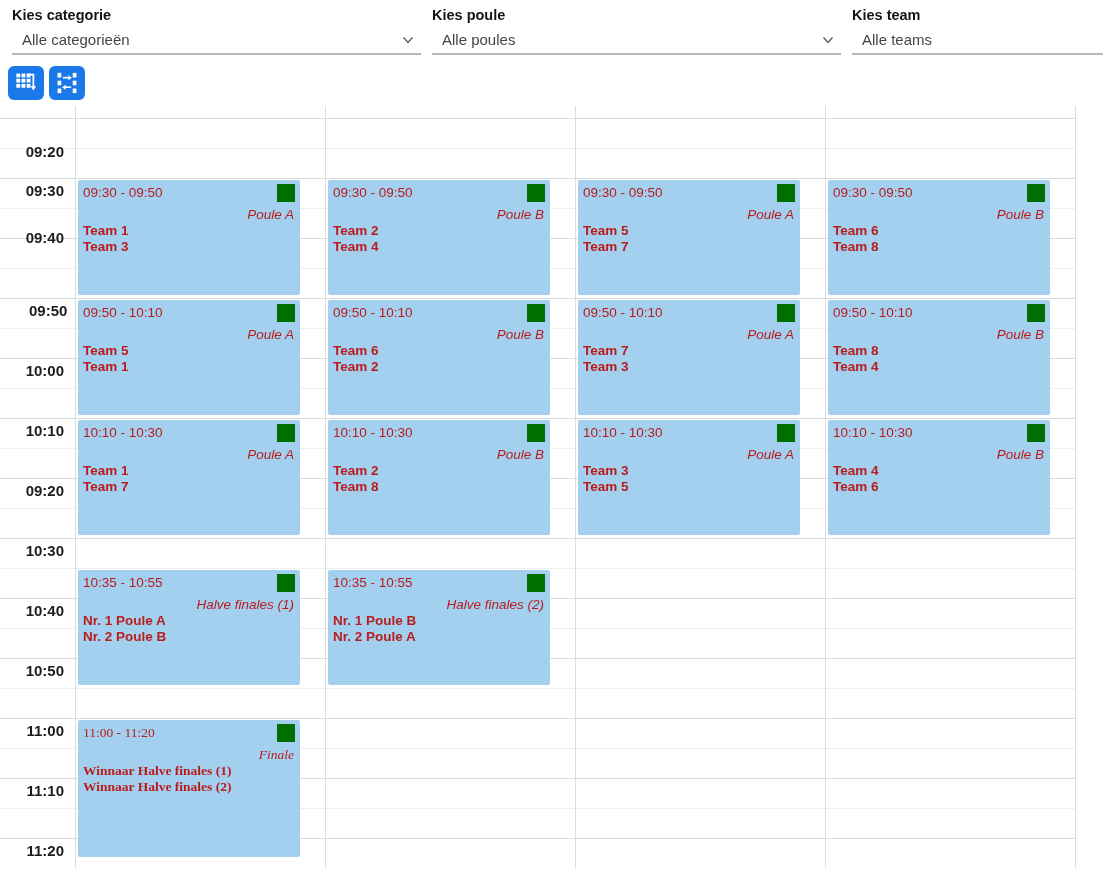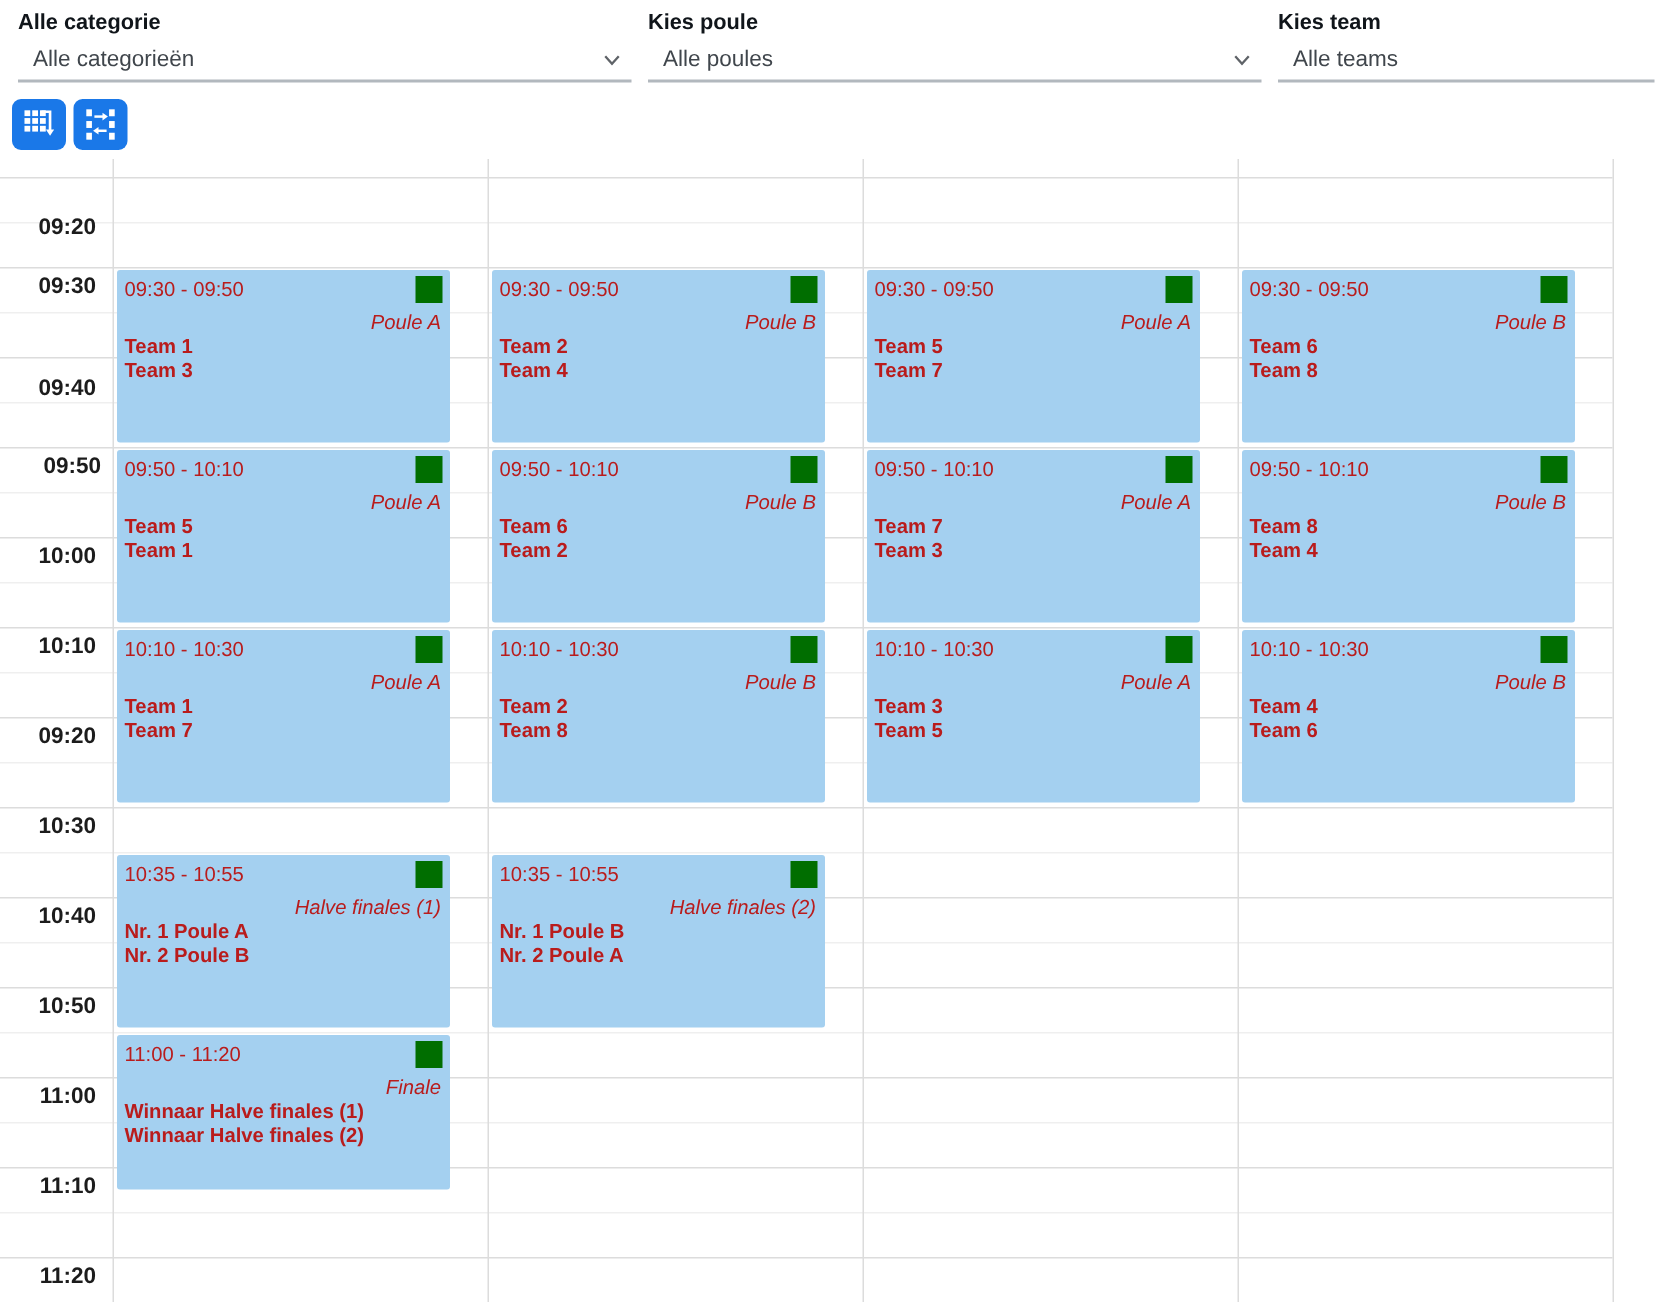--- a/index.html
+++ b/index.html
@@ -51,21 +51,21 @@
   .event-marker { position:absolute; top:4px; right:5px; width:18px; height:18px; background:var(--marker); }
   .event-label { text-align:right; font-style:italic; margin-top:6px; padding-right:2px; line-height:16px; }
   .event-teams { margin-top:0; font-weight:bold; line-height:15.5px; }
 </style>
 </head>
 <body style="--accent: #1a78e8; --event-bg: #a4d0f0; --marker: #006e00; --grid-major: #dcdcdc; --grid-minor: #efefef; --underline: #b2b8be;">
 
 <div class="filters">
 
   <div class="filter">
-    <div class="filter-label">Alle categorie</div>
+    <div class="filter-label">Kies categorie</div>
     <div class="filter-select">
       <span>Alle categorieën</span>
       <svg class="chevron" viewBox="0 0 14 14">
         <polyline points="2.5,4.5 7,9.5 11.5,4.5" fill="none" stroke="#5f6368" stroke-width="1.5"></polyline>
       </svg>
     </div>
   </div>
 
   <div class="filter">
     <div class="filter-label">Kies poule</div>
@@ -152,21 +152,21 @@
     <div class="hline" style="top: 672px;"></div>
     <div class="hline minor" style="top: 702px;"></div>
     <div class="hline" style="top: 732px;"></div>
     <div class="vline" style="left: 75px;"></div>
     <div class="vline" style="left: 325px;"></div>
     <div class="vline" style="left: 575px;"></div>
     <div class="vline" style="left: 825px;"></div>
     <div class="vline" style="left: 1075px;"></div>
     <div class="time-label" style="top: 22px; margin-top: 16px;">09:20</div>
     <div class="time-label" style="top: 77px;">09:30</div>
-    <div class="time-label" style="top: 145px; padding-left: 13px;">09:40</div>
+    <div class="time-label" style="top: 124px; padding-left: 13px;">09:40</div>
     <div class="time-label" style="top: 197px; padding-left: 29px;">09:50</div>
     <div class="time-label" style="top: 257px;">10:00</div>
     <div class="time-label" style="top: 317px;">10:10</div>
     <div class="time-label" style="top: 377px;">09:20</div>
     <div class="time-label" style="top: 437px;">10:30</div>
     <div class="time-label" style="top: 497px;">10:40</div>
     <div class="time-label" style="top: 557px;">10:50</div>
     <div class="time-label" style="top: 617px;">11:00</div>
     <div class="time-label" style="top: 677px;">11:10</div>
     <div class="time-label" style="top: 737px;">11:20</div>
@@ -289,21 +289,21 @@
     </div>
     <div class="event" style="top: 464px; height: 115px; left: 328px;">
       <div class="event-time">10:35 - 10:55</div>
       <div class="event-marker"></div>
       <div class="event-label">Halve finales (2)</div>
       <div class="event-teams">
         <div class="">Nr. 1 Poule B</div>
         <div class="">Nr. 2 Poule A</div>
       </div>
     </div>
-    <div class="event" style="top: 584px; height: 103px; left: 78px;">
+    <div class="event" style="top: 614px; height: 137px; left: 78px; font-family: Liberation Serif, serif;">
       <div class="event-time">11:00 - 11:20</div>
       <div class="event-marker"></div>
       <div class="event-label">Finale</div>
       <div class="event-teams">
         <div class="">Winnaar Halve finales (1)</div>
         <div class="">Winnaar Halve finales (2)</div>
       </div>
     </div>
   </div>
 

